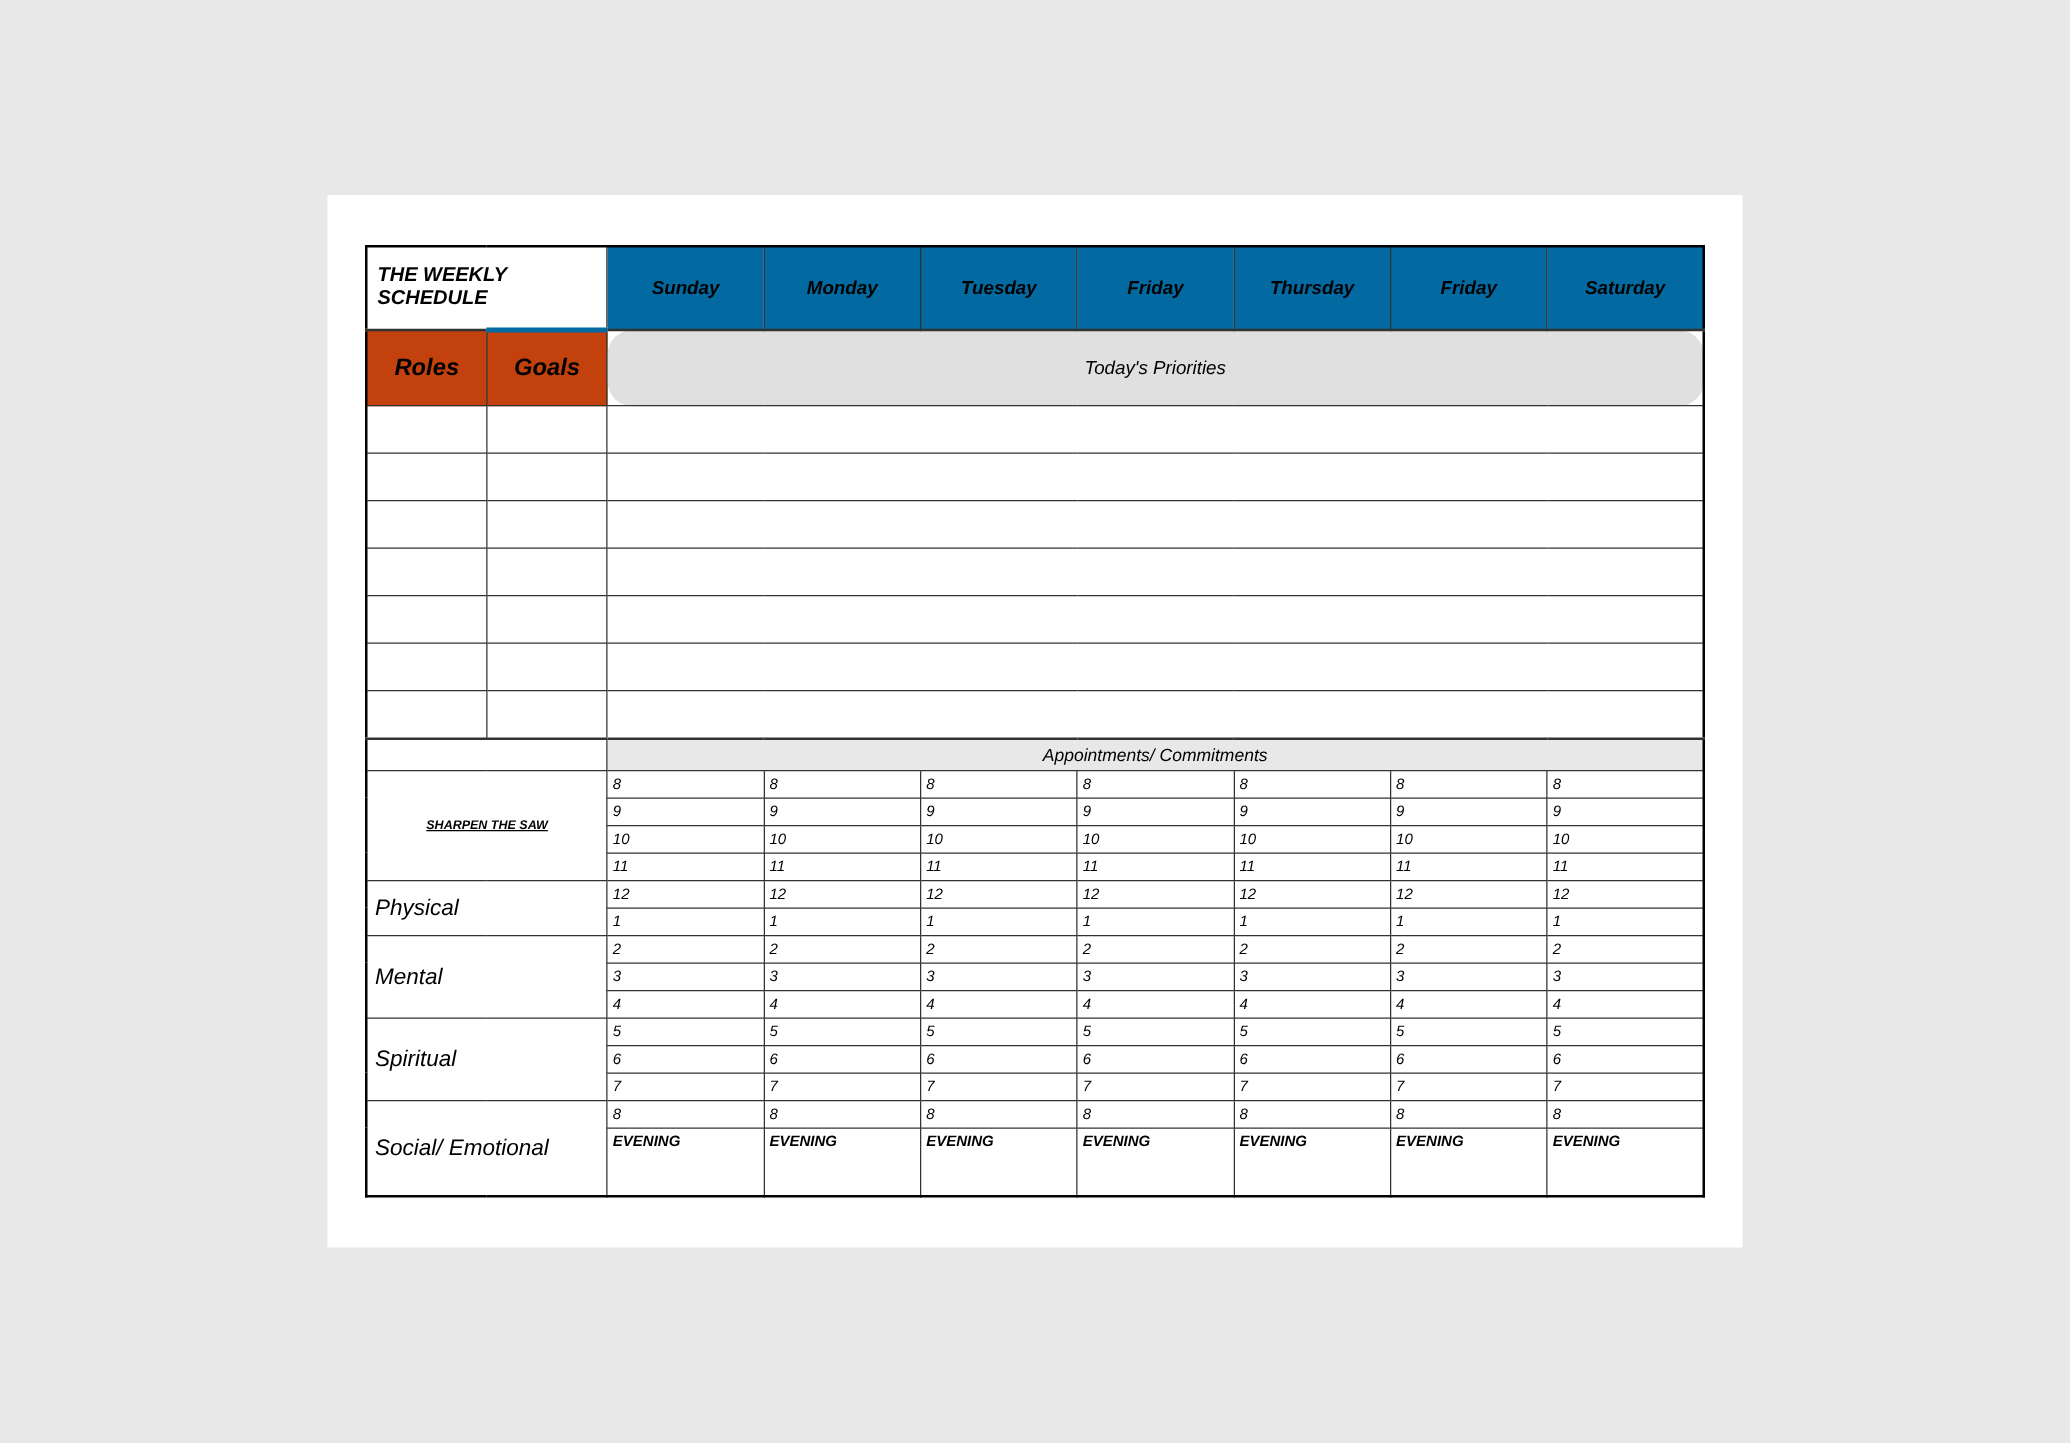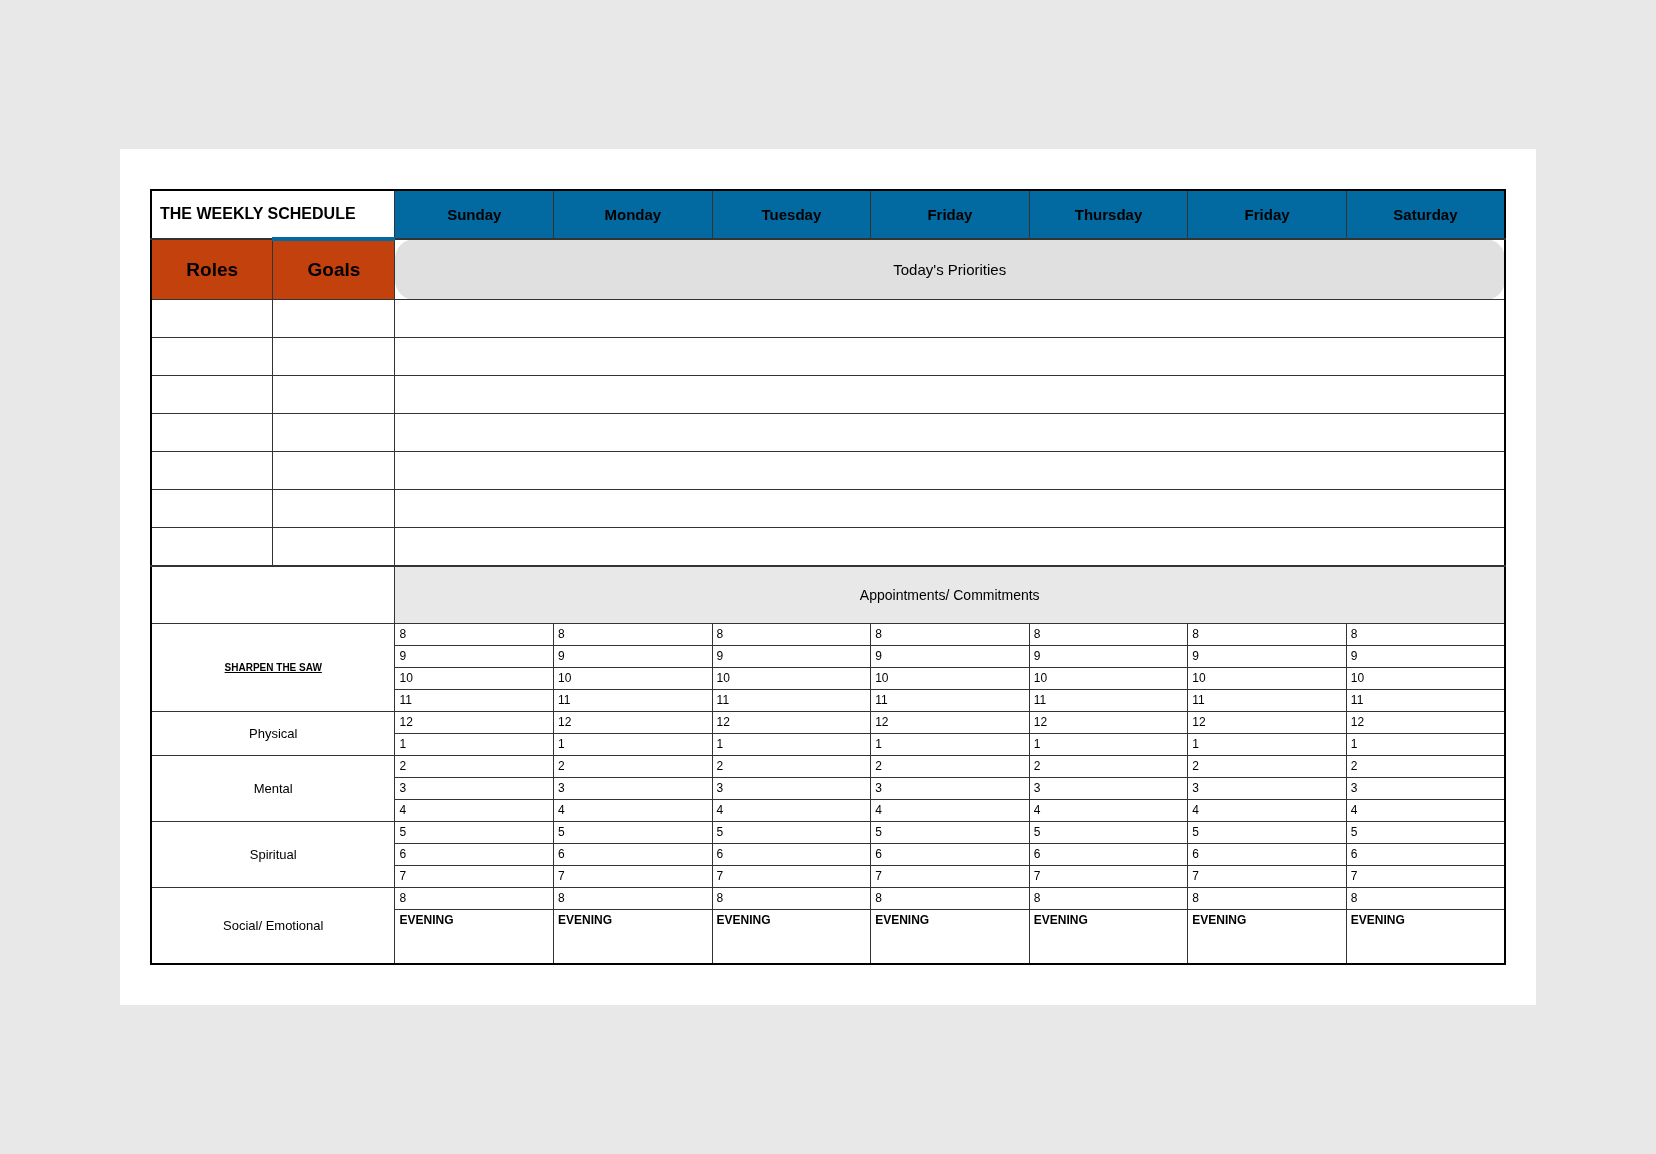--- a/index.html
+++ b/index.html
@@ -11,22 +11,23 @@
       background: #e8e8e8;
       display: flex;
       justify-content: center;
       align-items: center;
       min-height: 100vh;
       font-family: Arial, sans-serif;
       font-size: 13px;
     }
     .page {
       background: #fff;
-      width: 1416px;
+      width: 1132px;
       padding: 40px 30px;
+      font-style: italic;
     }
     table {
       width: 100%;
       border-collapse: collapse;
       border: 2px solid #000;
     }
     td, th {
       border: 1px solid #333;
       padding: 4px 6px;
       vertical-align: middle;
@@ -53,32 +54,31 @@
       text-align: center;
       font-size: 15px;
       background: #e0e0e0;
       padding: 18px 6px;
       border-radius: 20px;
     }
     .appointments-header {
       text-align: center;
       font-size: 14px;
       background: #e8e8e8;
-      padding: 20px;
+      padding: 4px;
       border-top: 2px solid #333;
     }
     .sharpen-cell {
       text-align: center;
       font-weight: bold;
       text-decoration: underline;
       font-size: 10px;
     }
     .label-cell {
-      text-align: center;
-      font-size: 13px;
+      font-size: 18px;
     }
     .time-cell {
       font-size: 12px;
       padding: 2px 4px;
       height: 22px;
     }
     .evening-cell {
       font-size: 12px;
       font-weight: bold;
       padding: 3px 4px;

